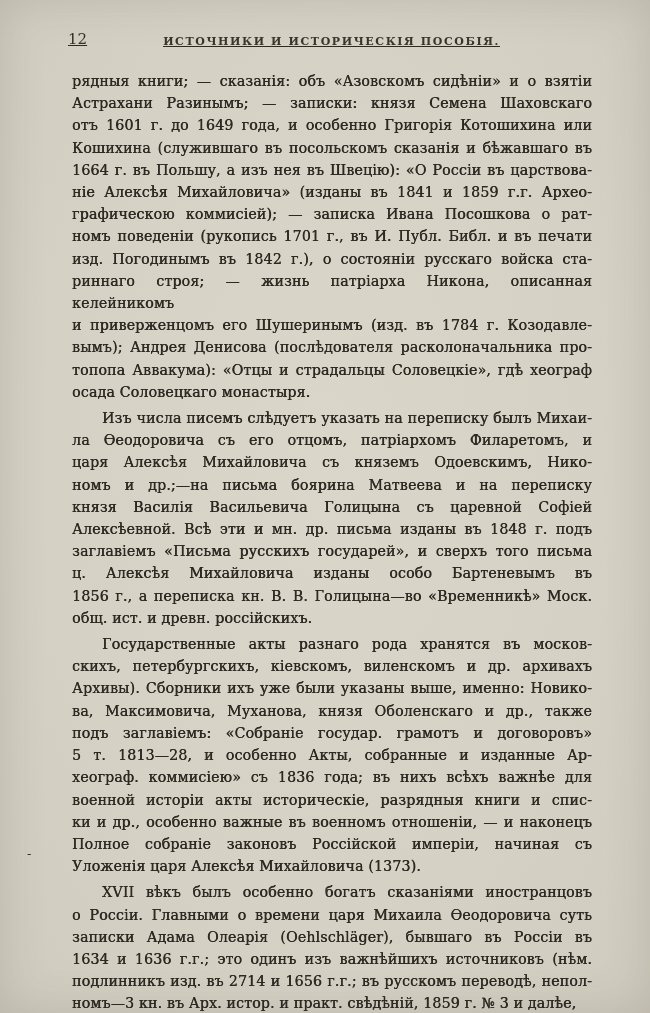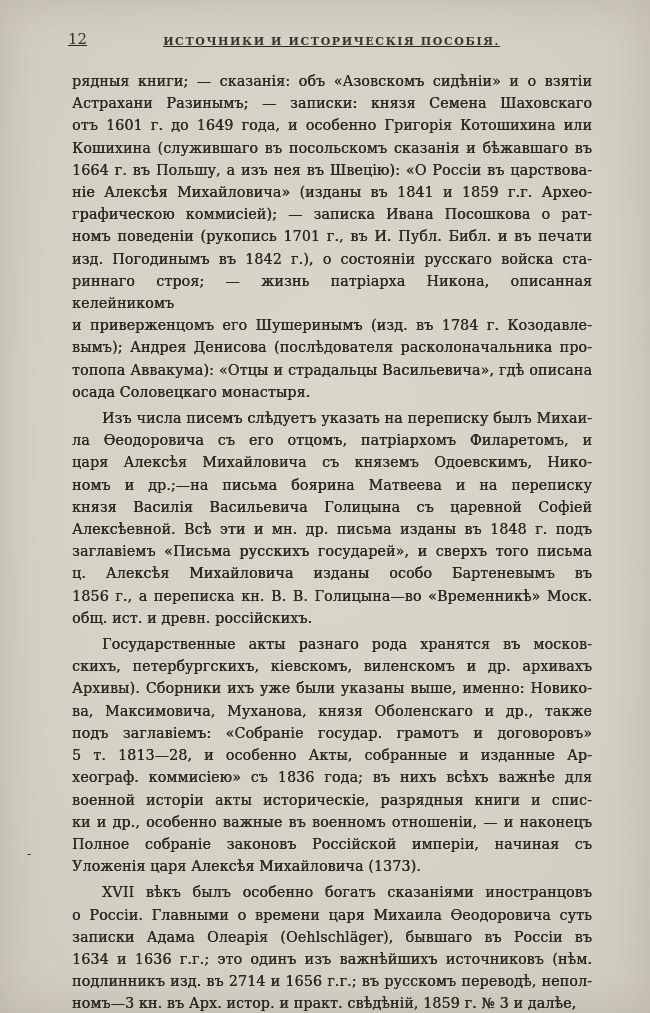--- a/index.html
+++ b/index.html
@@ -86,21 +86,21 @@
         <div class="line">отъ 1601 г. до 1649 года, и особенно Григорія Котошихина или</div>
         <div class="line">Кошихина (служившаго въ посольскомъ сказанія и бѣжавшаго въ</div>
         <div class="line">1664 г. въ Польшу, а изъ нея въ Швецію): «О Россіи въ царствова-</div>
         <div class="line">ніе Алексѣя Михайловича» (изданы въ 1841 и 1859 г.г. Архео-</div>
         <div class="line">графическою коммисіей); — записка Ивана Посошкова о рат-</div>
         <div class="line">номъ поведеніи (рукопись 1701 г., въ И. Публ. Библ. и въ печати</div>
         <div class="line">изд. Погодинымъ въ 1842 г.), о состояніи русскаго войска ста-</div>
         <div class="line">риннаго строя; — жизнь патріарха Никона, описанная келейникомъ</div>
         <div class="line">и приверженцомъ его Шушеринымъ (изд. въ 1784 г. Козодавле-</div>
         <div class="line">вымъ); Андрея Денисова (послѣдователя расколоначальника про-</div>
-        <div class="line">топопа Аввакума): «Отцы и страдальцы Васильевича», гдѣ описана</div>
+        <div class="line">топопа Аввакума): «Отцы и страдальцы Соловецкіе», гдѣ хеограф</div>
         <div class="line last">осада Соловецкаго монастыря.</div>
       </div>
       <div class="paragraph">
         <div class="line indent">Изъ числа писемъ слѣдуетъ указать на переписку былъ Михаи-</div>
         <div class="line">ла Ѳеодоровича съ его отцомъ, патріархомъ Филаретомъ, и</div>
         <div class="line">царя Алексѣя Михайловича съ княземъ Одоевскимъ, Нико-</div>
         <div class="line">номъ и др.;—на письма боярина Матвеева и на переписку</div>
         <div class="line">князя Василія Васильевича Голицына съ царевной Софіей</div>
         <div class="line">Алексѣевной. Всѣ эти и мн. др. письма изданы въ 1848 г. подъ</div>
         <div class="line">заглавіемъ «Письма русскихъ государей», и сверхъ того письма</div>

